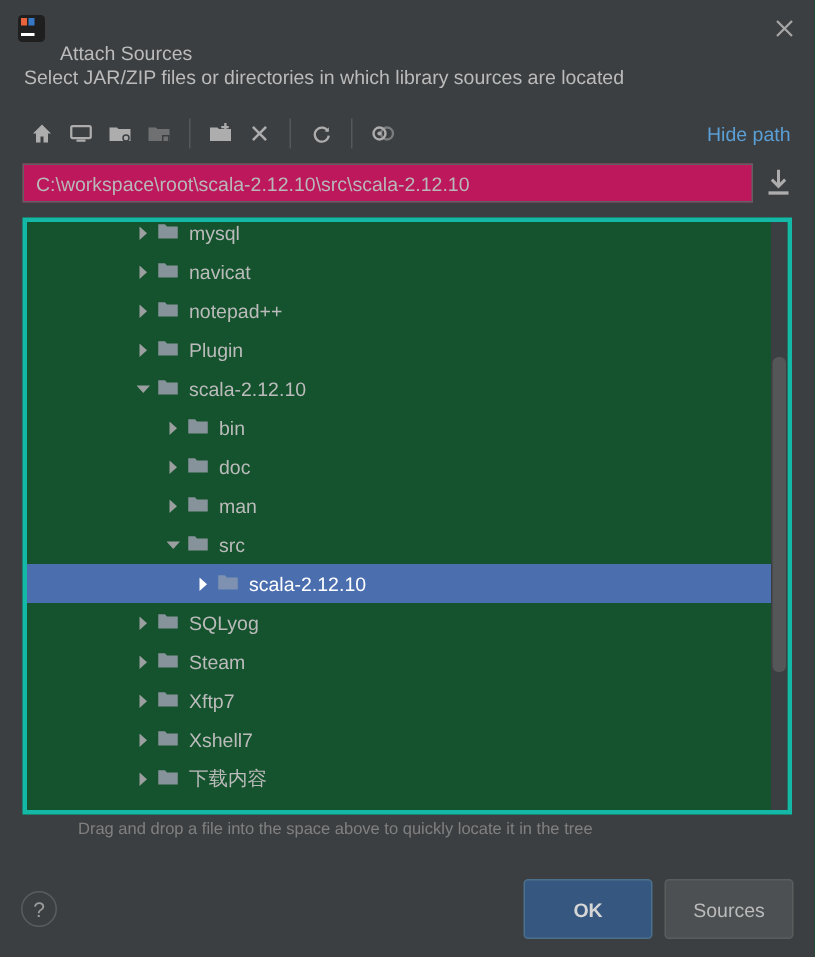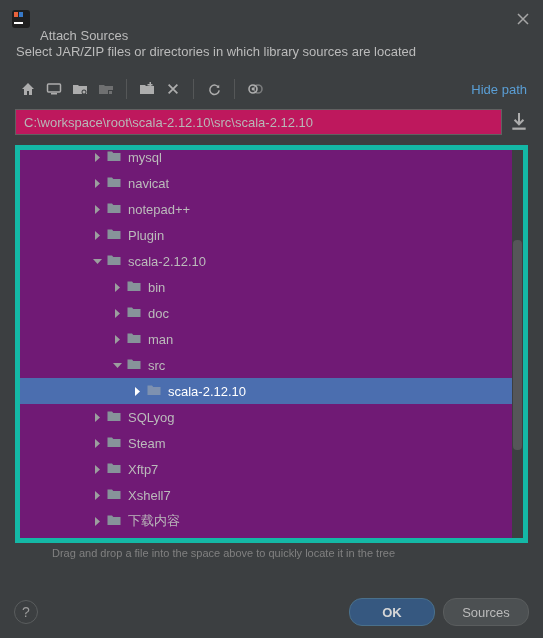--- a/index.html
+++ b/index.html
@@ -84,22 +84,22 @@
       border-radius: 0;
       outline: none;
     }
     .download-btn {
       width: 18px; height: 20px;
       fill: #adadad;
       cursor: pointer;
     }
     .tree-container {
       margin: 0 15px;
-      border: 5px solid #14b8a6;
-      background: #701a75;
+      border: 3px solid #14b8a6;
+      background: #14532d;
       height: 398px;
       position: relative;
       overflow: hidden;
     }
     .tree {
       position: absolute;
       top: 0; left: 0; right: 11px; bottom: 0;
       overflow: hidden;
     }
     .tree-row {
@@ -161,26 +161,26 @@
       border-radius: 50%;
       border: 1px solid #5a5d5e;
       display: flex; align-items: center; justify-content: center;
       color: #9c9c9c;
       font-size: 14px;
       cursor: pointer;
     }
     .footer .spacer { flex: 1; }
     .btn {
       min-width: 86px;
-      height: 28px;
+      height: 40px;
       font-size: 13px;
       border: 1px solid #5a5d5e;
       background: #4c5052;
       color: #bbbbbb;
-      border-radius: 13px;
+      border-radius: 3px;
       cursor: pointer;
     }
     .btn.primary {
       background: #365880;
       border-color: #4a708b;
       color: #d6d6d6;
       font-weight: bold;
     }
   </style>
 </head>

